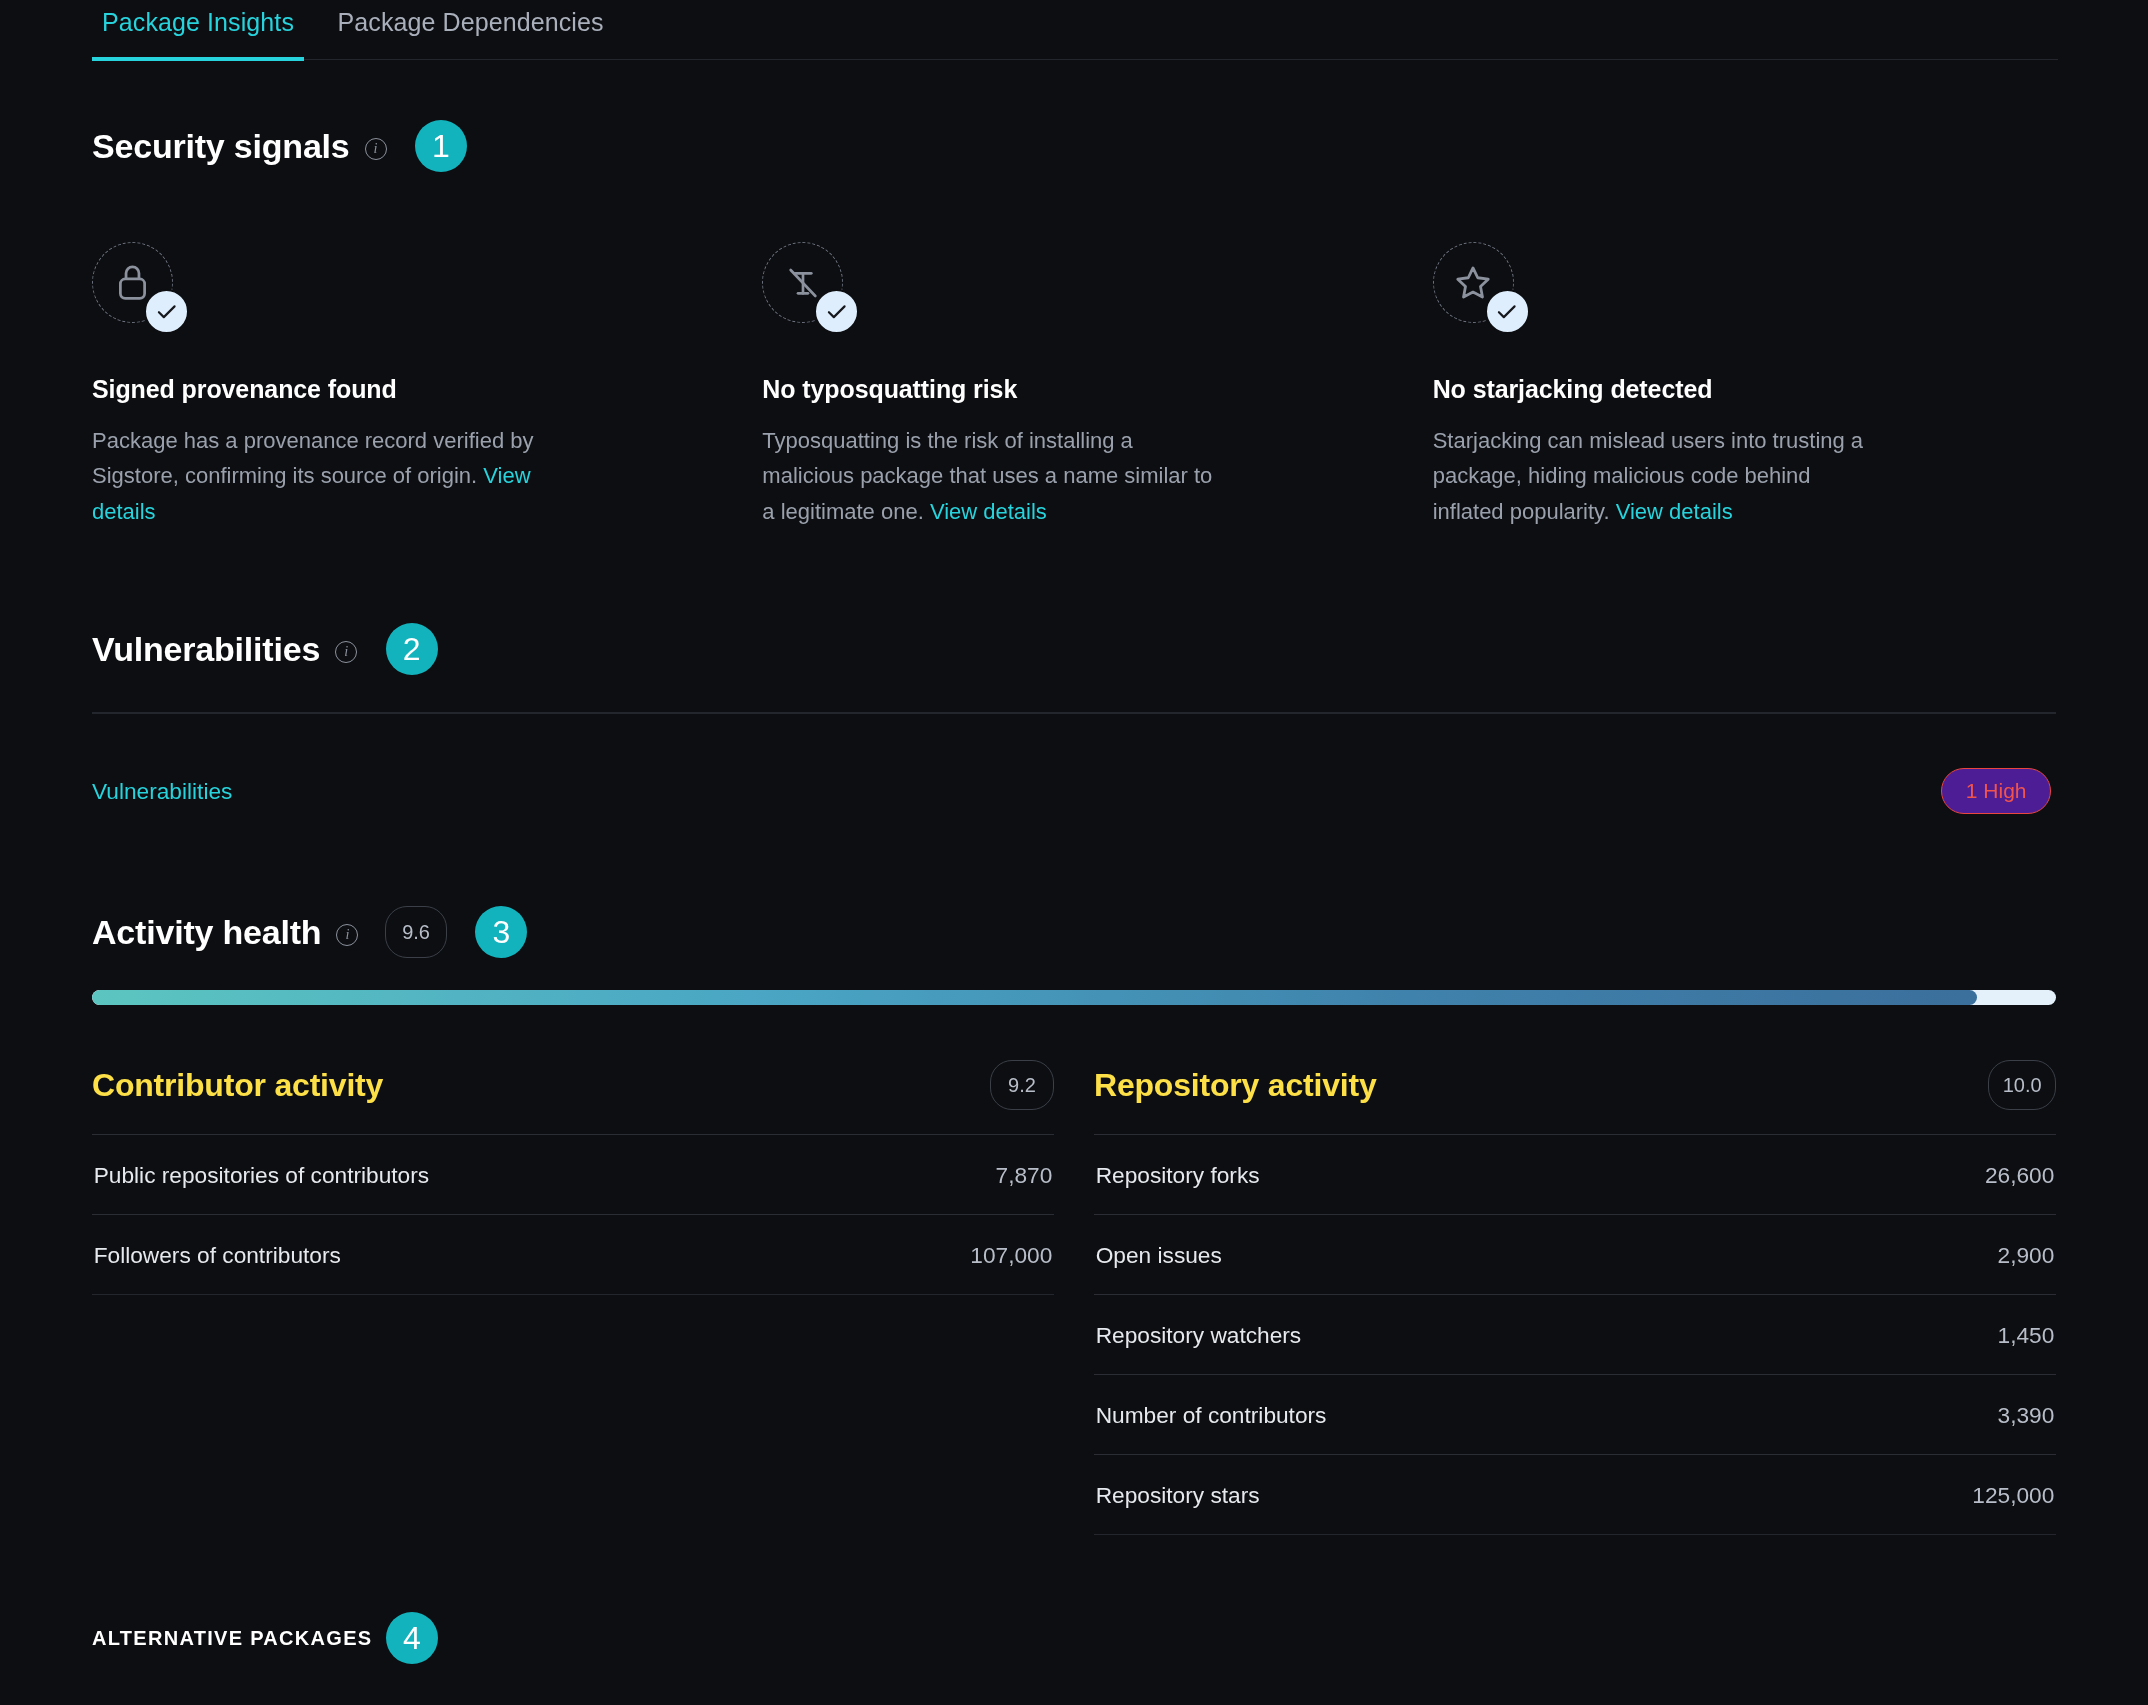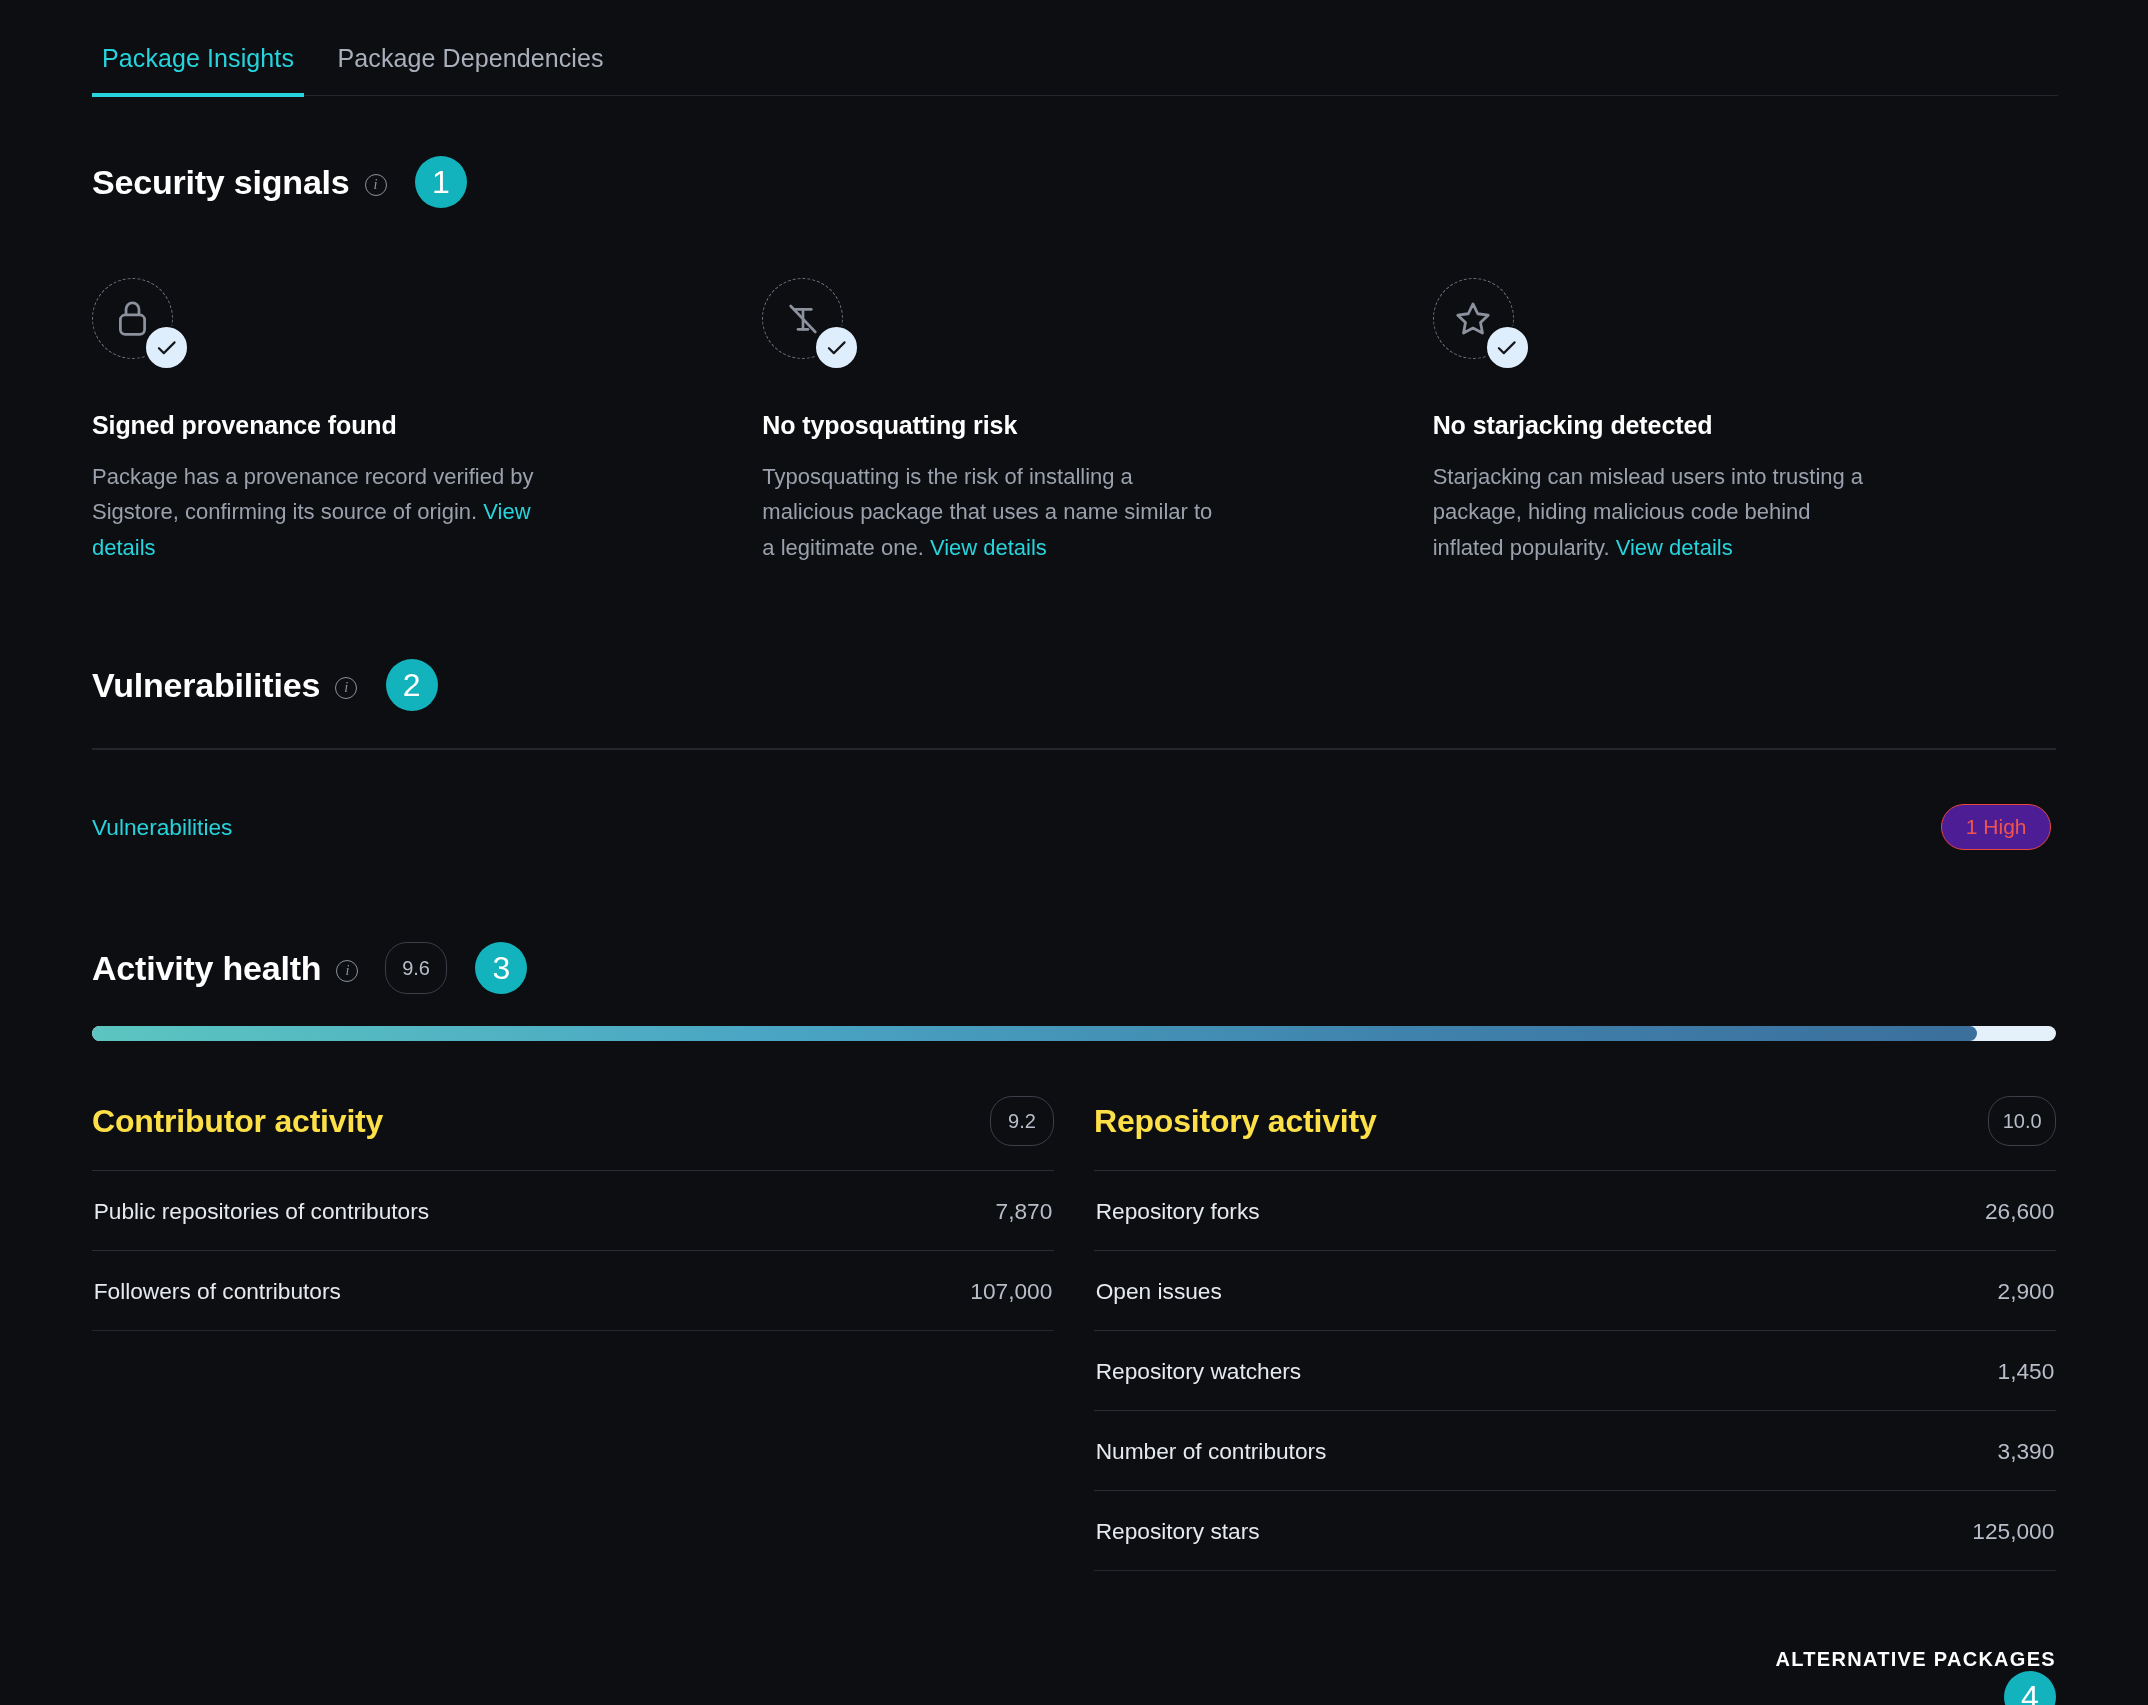--- a/index.html
+++ b/index.html
@@ -19,21 +19,21 @@
     background: #0d0e11;
     overflow: hidden;
     padding: 0 92px;
   }
 
   
   .tabbar {
     display: flex;
     align-items: flex-end;
     gap: 0;
-    height: 96px;
+    height: 60px;
     border-bottom: 1.7px solid #23262c;
     margin: 0 -1.7px 0 0;
   }
   .tab {
     font-size: 25px;
     letter-spacing: 0.1px;
     padding: 0 10px 22px 10px;
     color: #a9afbb;
     cursor: pointer;
     position: relative;
@@ -250,22 +250,21 @@
   }
   .metric-value {
     font-size: 22.7px;
     color: #b8bec9;
   }
 
   
   #alt-packages { margin-top: 77px; }
   .alt-head {
     display: flex;
-    align-items: flex-end;
-    flex-direction: column;
+    align-items: center;
   }
   .alt-kicker {
     font-size: 20px;
     font-weight: bold;
     letter-spacing: 1.3px;
     color: #ffffff;
   }
 </style>
 </head>
 <body>

